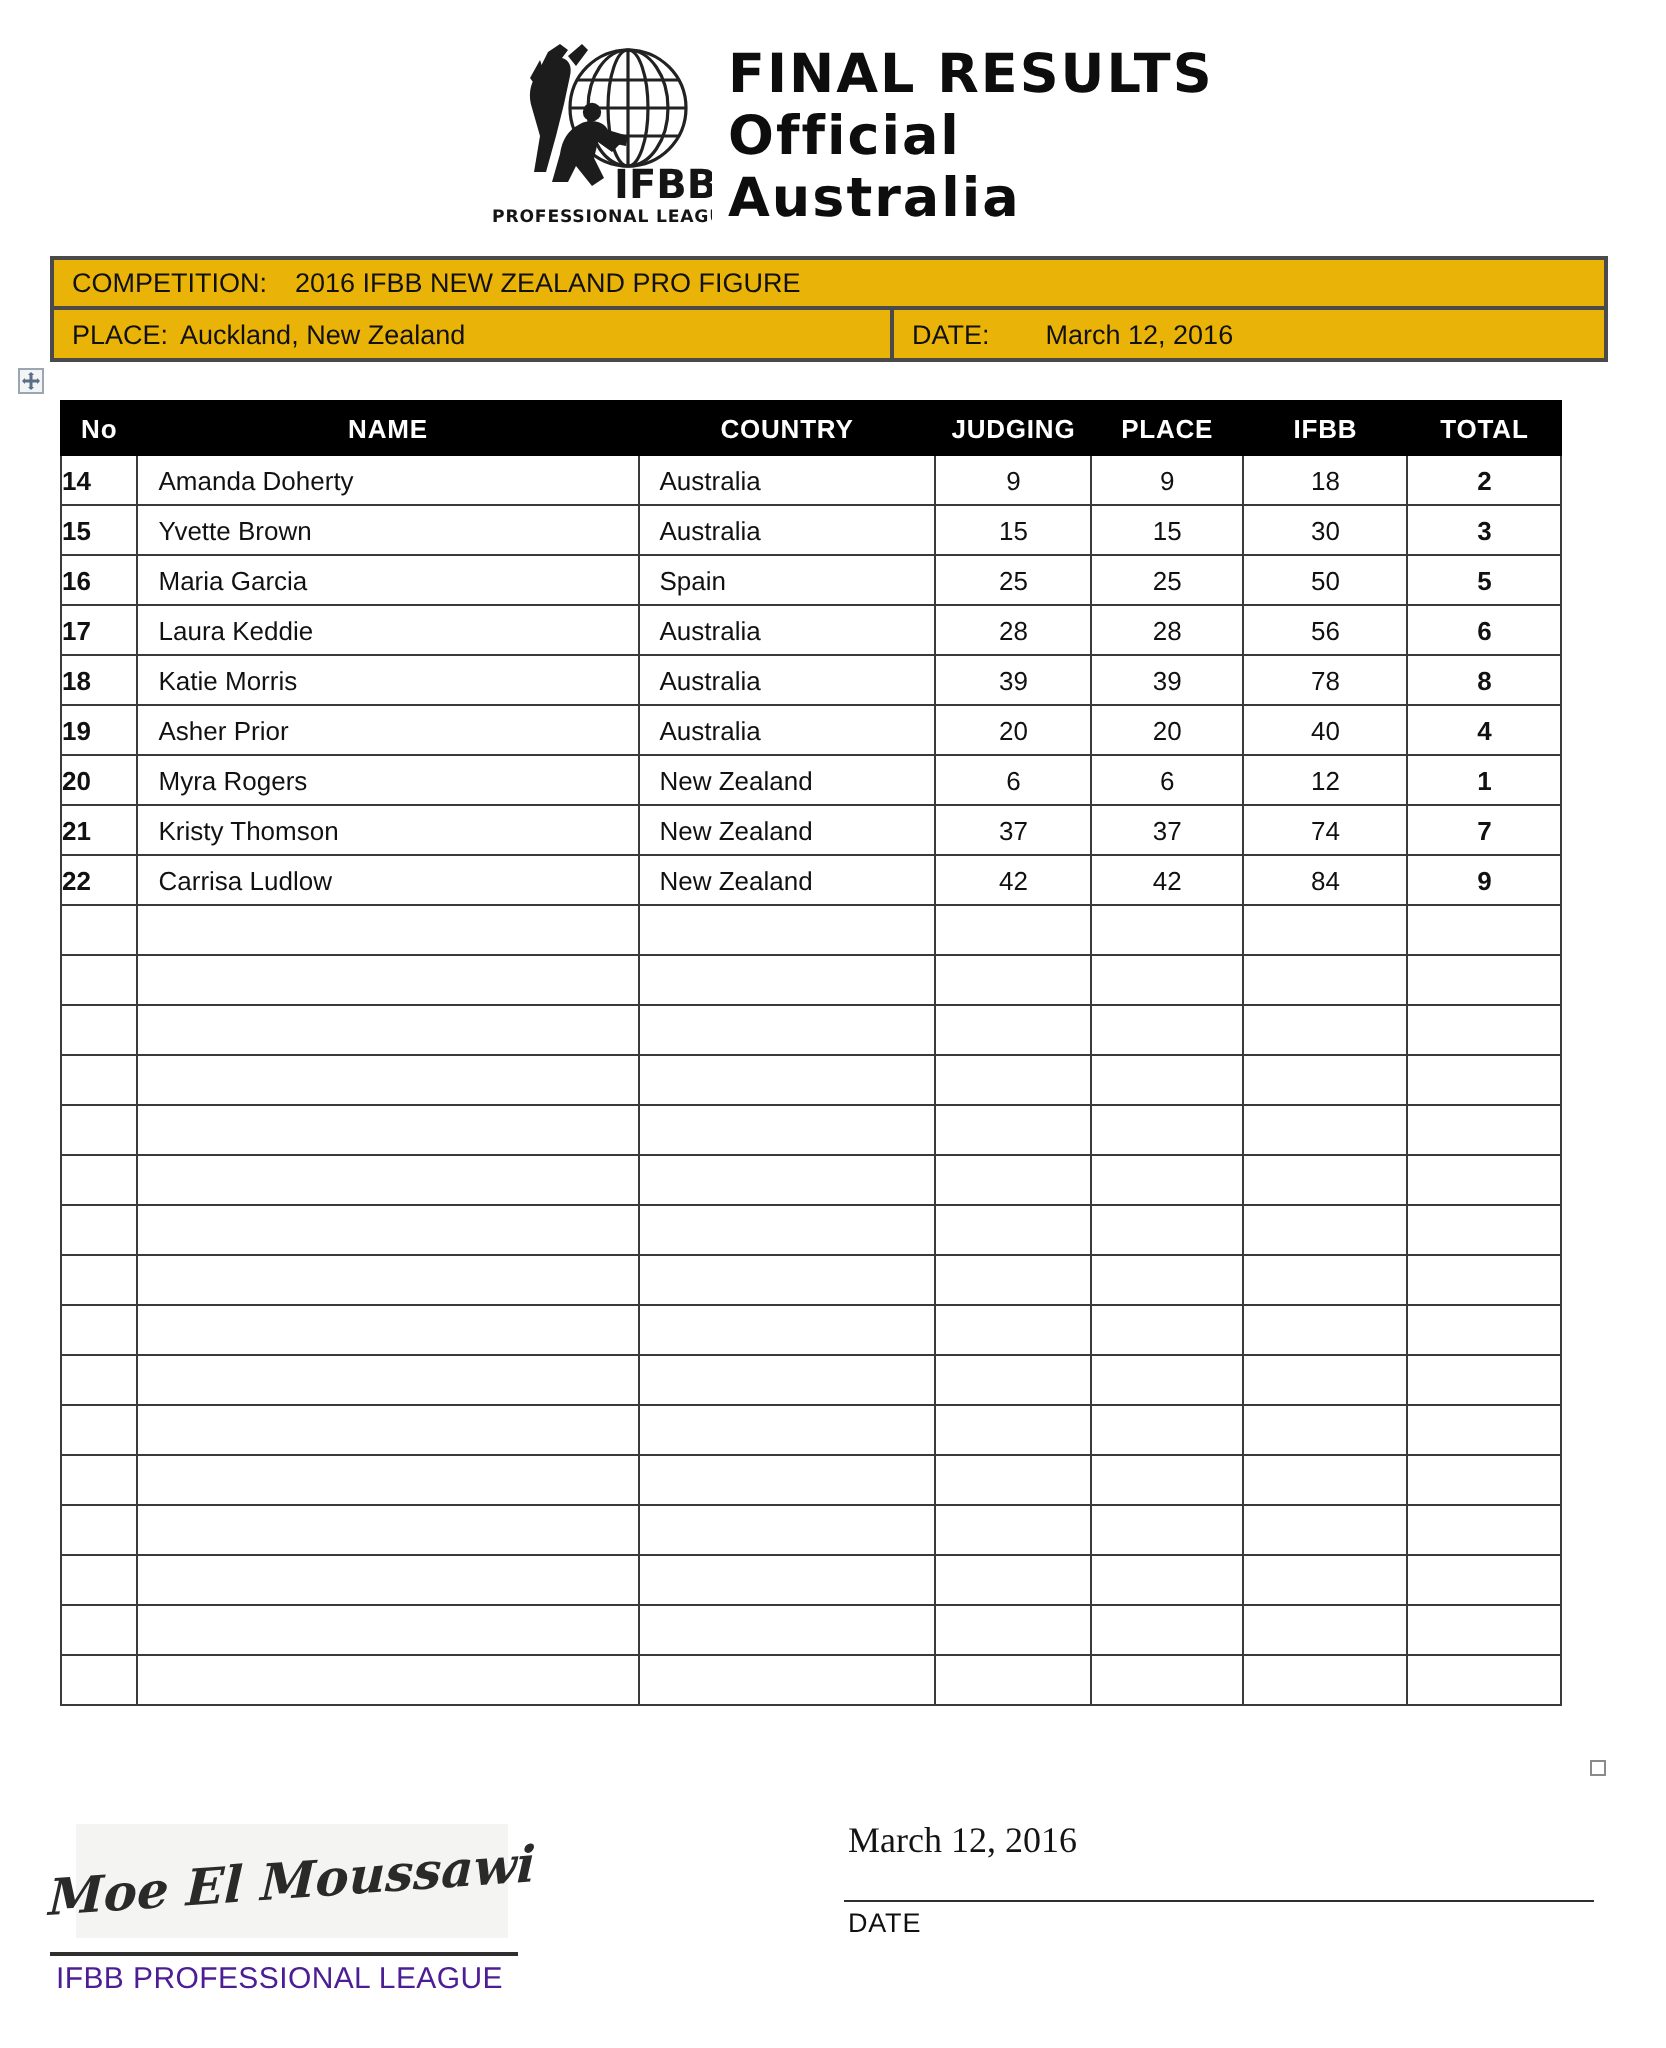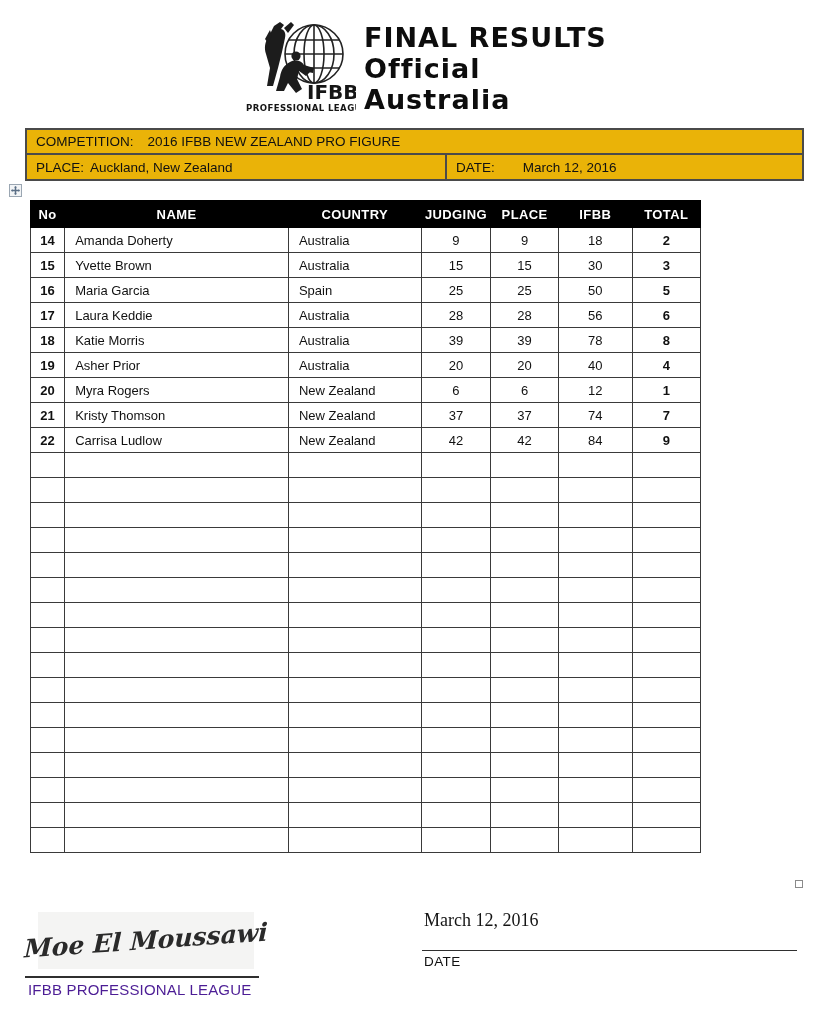--- a/index.html
+++ b/index.html
@@ -27,27 +27,27 @@
   .date-val { margin-left:22px; }
 
   
   .move-handle { position:absolute; left:9px; top:184px; width:13px; height:13px;
                  border:1px solid #9aa6b2; background:#f2f4f6; display:flex;
                  align-items:center; justify-content:center; cursor:move; }
   .resize-handle { position:absolute; left:795px; top:880px; width:8px; height:8px;
                    border:1px solid #8a8a8a; background:#fff; cursor:nwse-resize; }
 
   
-  .results { position:absolute; left:30px; top:200px; width:671px;
+  .results { position:absolute; left:30px; top:200px; width:751px;
              border-collapse:collapse; table-layout:fixed; }
   .results th { background:#000; color:#fff; font-size:13px; font-weight:bold;
                 height:27px; letter-spacing:.4px; border:1px solid #000; text-align:center; }
   .results td { border:1px solid #3a3a3a; height:25px; font-size:13px;
                 background:#fff; overflow:hidden; white-space:nowrap; }
-  .col-no     { text-align:center; font-weight:bold; }
+  .col-no     { text-align:left; font-weight:bold; }
   .col-name   { text-align:left; padding-left:10px; }
   .col-country{ text-align:left; padding-left:10px; }
   .col-judging, .col-finals, .col-total { text-align:center; }
   .col-place  { text-align:center; font-weight:bold; }
 
   
   .sig-box { position:absolute; left:38px; top:912px; width:216px; height:57px;
              background:#f4f4f3; display:flex; align-items:center; justify-content:center; }
   .sig-text { font-family:"DejaVu Serif", serif; font-style:italic; font-weight:bold;
               font-size:25px; color:#2a2a2a; transform:rotate(-4deg) skewX(-6deg);

